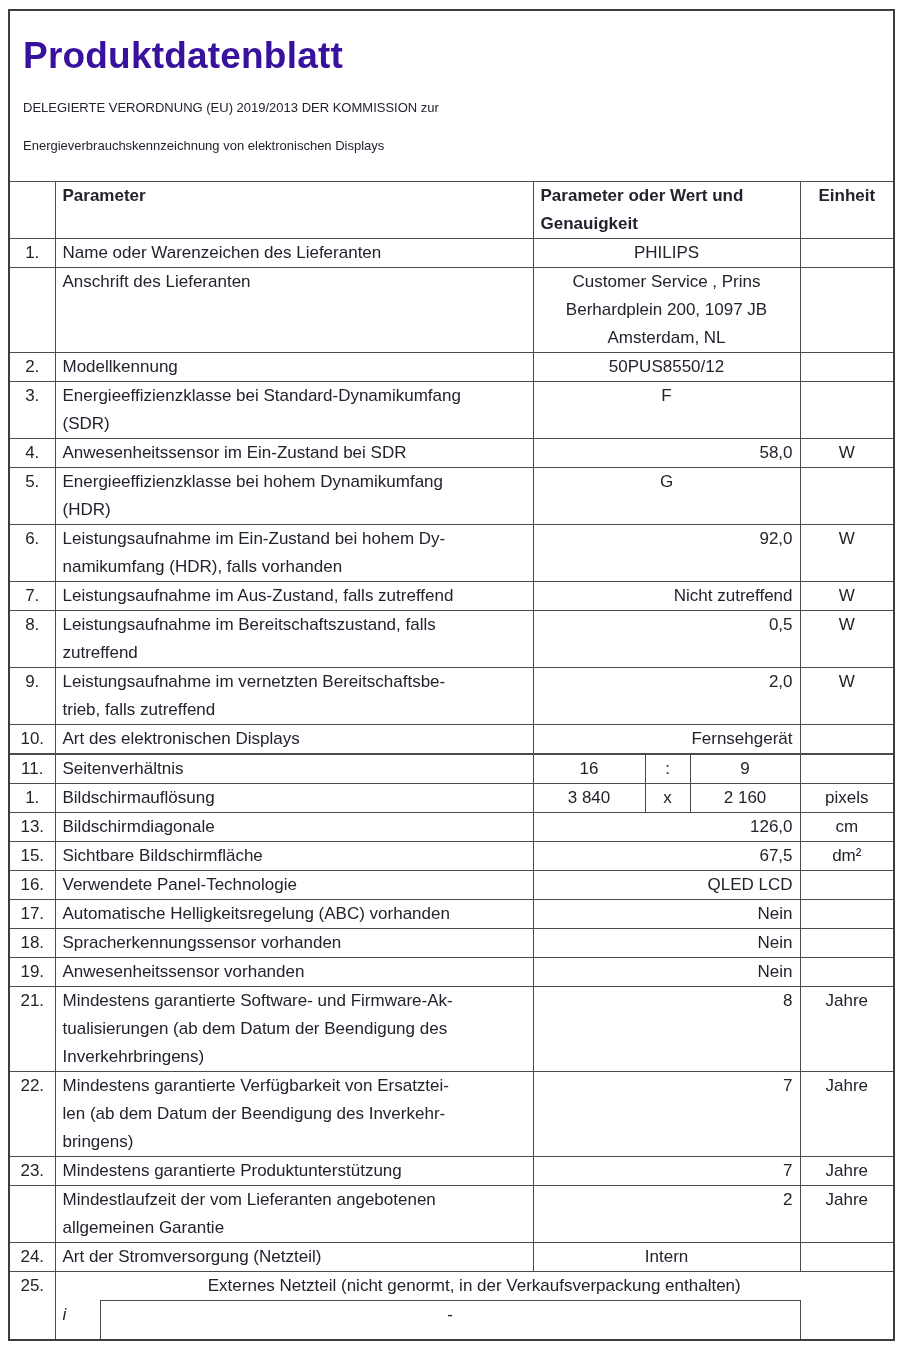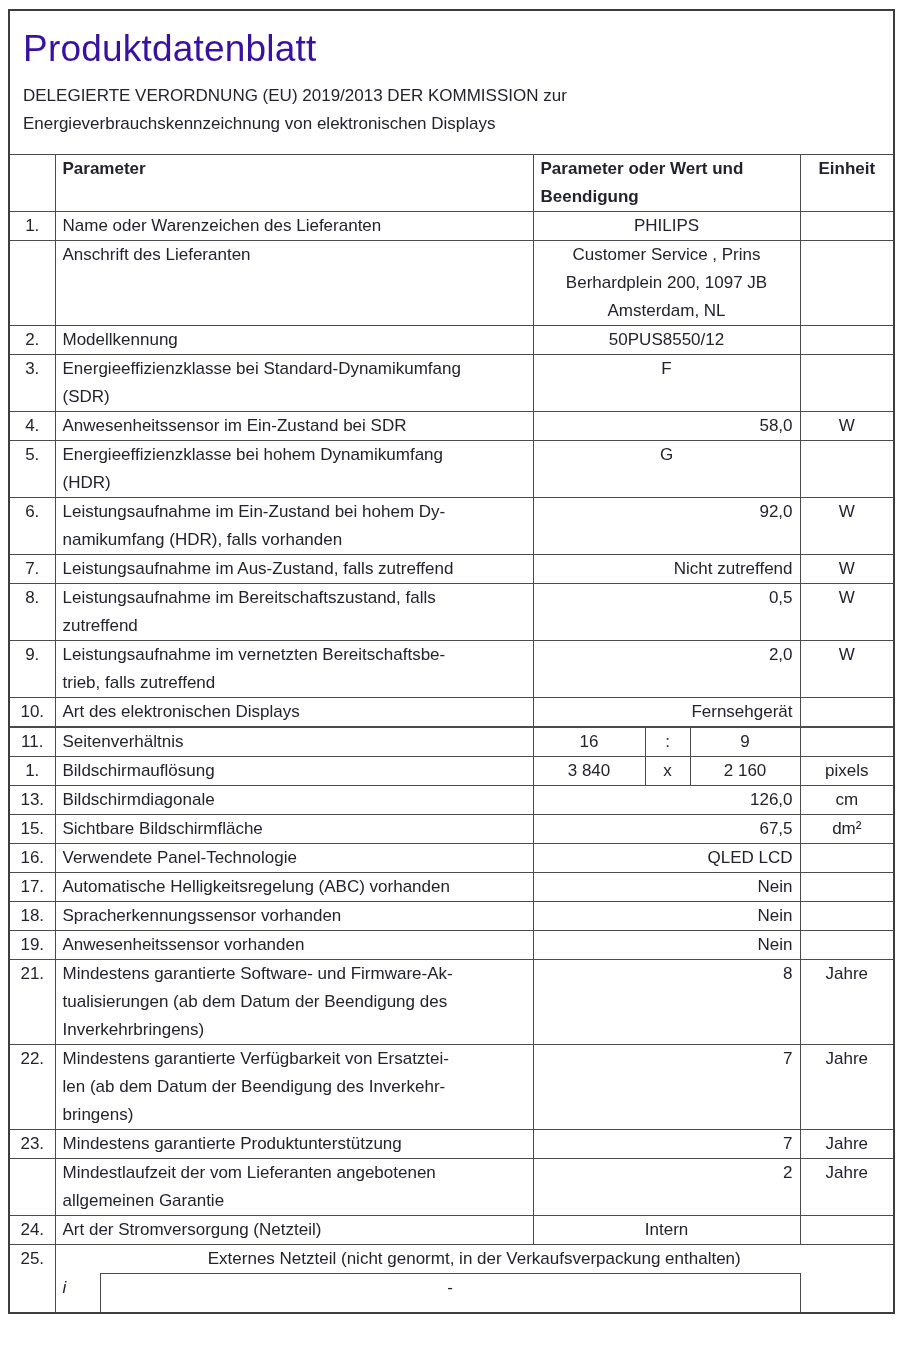--- a/index.html
+++ b/index.html
@@ -14,28 +14,28 @@
   .frame {
     position: absolute;
     left: 8px; top: 9px;
     width: 887px;
     border: 2px solid #3d3d3d;
     background: #fff;
   }
   .head-block { padding: 10px 14px 16px 13px; }
   .doc-title {
     font-size: 37px;
-    font-weight: normal;
+    font-weight: bold;
     color: var(--title-color, #38129e);
-    margin: 7px 0 12px 0;
+    margin: 14px 0 12px 0;
     letter-spacing: 0.2px;
   }
   .doc-subtitle {
-    font-size: 17px;
-    line-height: 28px;
+    font-size: 13px;
+    line-height: 38px;
     white-space: pre-line;
     color: var(--text-color, #23232e);
   }
   table.sheet {
     width: 100%;
     border-collapse: collapse;
     table-layout: fixed;
   }
   table.sheet td {
     border: 1px solid #4b4b4b;
@@ -82,21 +82,21 @@
       <col style="width:112px">
         <col style="width:45px">
         <col style="width:110px">
       <col style="width:93px">
     </colgroup>
     <thead>
       <tr>
         <td class="num"></td>
         <td colspan="2">Parameter</td>
         <td colspan="3" class="pre">Parameter oder Wert und
-Beendigung</td>
+Genauigkeit</td>
         <td>Einheit</td>
       </tr>
     </thead>
     <tbody>
       <tr>
         <td class="num">1.</td>
         <td colspan="2" class="pre">Name oder Warenzeichen des Lieferanten</td>
         <td colspan="3" class="left">PHILIPS</td>
         <td></td>
       </tr>

